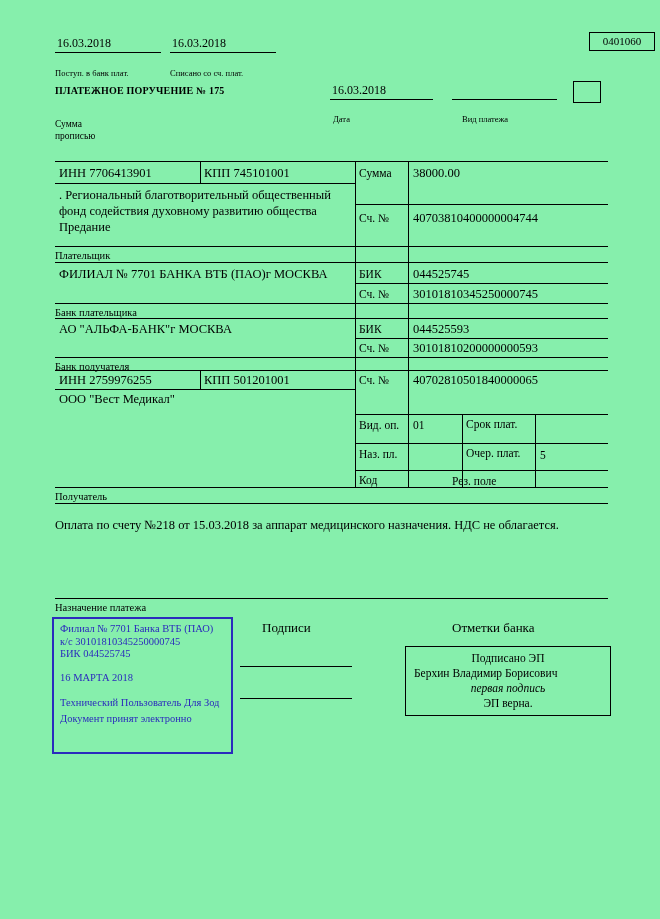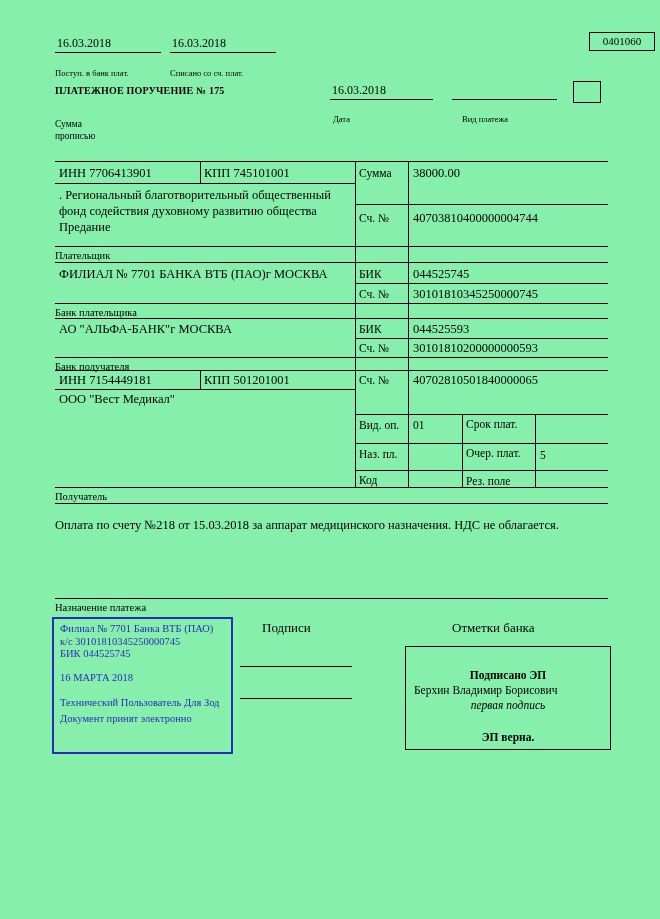--- a/index.html
+++ b/index.html
@@ -9,21 +9,21 @@
     font-family:"Liberation Serif", serif; color:#000; overflow:hidden;
   }
   .abs { position:absolute; }
   .hline { position:absolute; height:1px; background:#000; }
   .vline { position:absolute; width:1px; background:#000; }
   .t13 { font-size:13px; line-height:16px; }
   .t12 { font-size:12.5px; line-height:16px; }
   .t11 { font-size:11.5px; line-height:14px; }
   .t10 { font-size:10.5px; line-height:13px; }
   .t8  { font-size:8.5px;  line-height:10px;margin-top:11px; }
-  .bold { font-weight:bold;margin-top:17px; }
+  .bold { font-weight:normal; }
   .ufield { border-bottom:1px solid #000; font-size:12px; line-height:14px; padding:0 2px 2px 2px; min-height:17px; }
   .codebox { border:1px solid #000; font-size:11px; line-height:13px; text-align:center; padding:2px 0; }
   .smallbox { border:1px solid #000; }
   .title { font-size:10px; font-weight:bold; letter-spacing:0.2px; }
   .stamp {
     border:2px solid #2b2bbd; color:#2b2bbd;
     font-size:10.5px; line-height:12.5px; padding:4px 6px;
   }
   .stamp .gap1 { margin-top:11px; }
   .stamp .gap2 { margin-top:13px; }
@@ -106,35 +106,35 @@
   <div class="abs t12" style="left:413px;top:286px">30101810345250000745</div>
   <div class="abs t10" style="left:55px;top:306px">Банк плательщика</div>
 
   <div class="abs t12" style="left:59px;top:321px">АО "АЛЬФА-БАНК"г МОСКВА</div>
   <div class="abs t11" style="left:359px;top:322px">БИК</div>
   <div class="abs t12" style="left:413px;top:321px">044525593</div>
   <div class="abs t11" style="left:359px;top:341px">Сч. №</div>
   <div class="abs t12" style="left:413px;top:340px">30101810200000000593</div>
   <div class="abs t10" style="left:55px;top:360px">Банк получателя</div>
 
-  <div class="abs t12" style="left:59px;top:372px">ИНН 7154449181</div>
+  <div class="abs t12" style="left:59px;top:372px">ИНН 2759976255</div>
   <div class="abs t12" style="left:204px;top:372px">КПП 501201001</div>
   <div class="abs t11" style="left:359px;top:373px">Сч. №</div>
   <div class="abs t12" style="left:413px;top:372px">40702810501840000065</div>
   <div class="abs t12" style="left:59px;top:391px">ООО "Вест Медикал"</div>
   <div class="abs t10" style="left:55px;top:490px">Получатель</div>
 
   <div class="abs t11" style="left:359px;top:418px">Вид. оп.</div>
   <div class="abs t11" style="left:413px;top:418px">01</div>
   <div class="abs t11" style="left:466px;top:417px;width:55px">Срок плат.</div>
   <div class="abs t11" style="left:359px;top:447px">Наз. пл.</div>
   <div class="abs t11" style="left:466px;top:446px;width:55px">Очер. плат.</div>
   <div class="abs t11" style="left:540px;top:448px">5</div>
   <div class="abs t11" style="left:359px;top:473px">Код</div>
-  <div class="abs t11" style="left:466px;top:474px">Рез. поле</div>
+  <div class="abs t11" style="left:452px;top:474px">Рез. поле</div>
 
   <div class="abs t12" style="left:55px;top:517px;width:553px">Оплата по счету №218 от 15.03.2018 за аппарат медицинского назначения. НДС не облагается.</div>
   <div class="abs t10" style="left:55px;top:601px">Назначение платежа</div>
 
   <div class="abs stamp" style="left:52px;top:617px;width:181px;height:137px">
     <div>Филиал № 7701 Банка ВТБ (ПАО)</div>
     <div>к/с 30101810345250000745</div>
     <div>БИК 044525745</div>
     <div class="gap1">16 МАРТА 2018</div>
     <div class="gap2">Технический Пользователь Для Зод</div>

